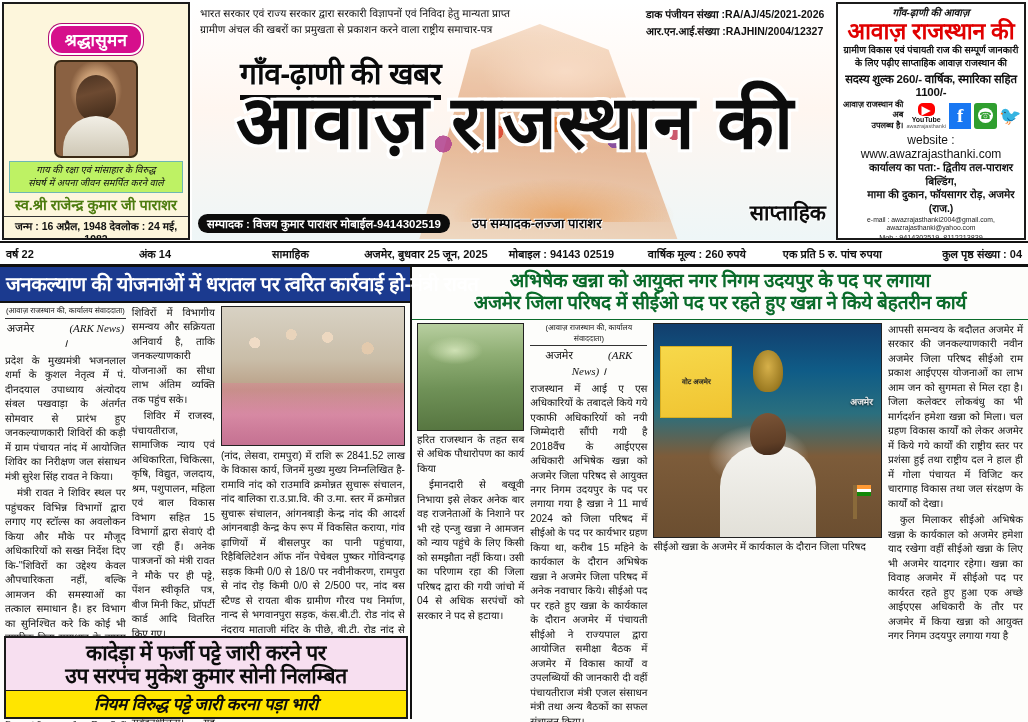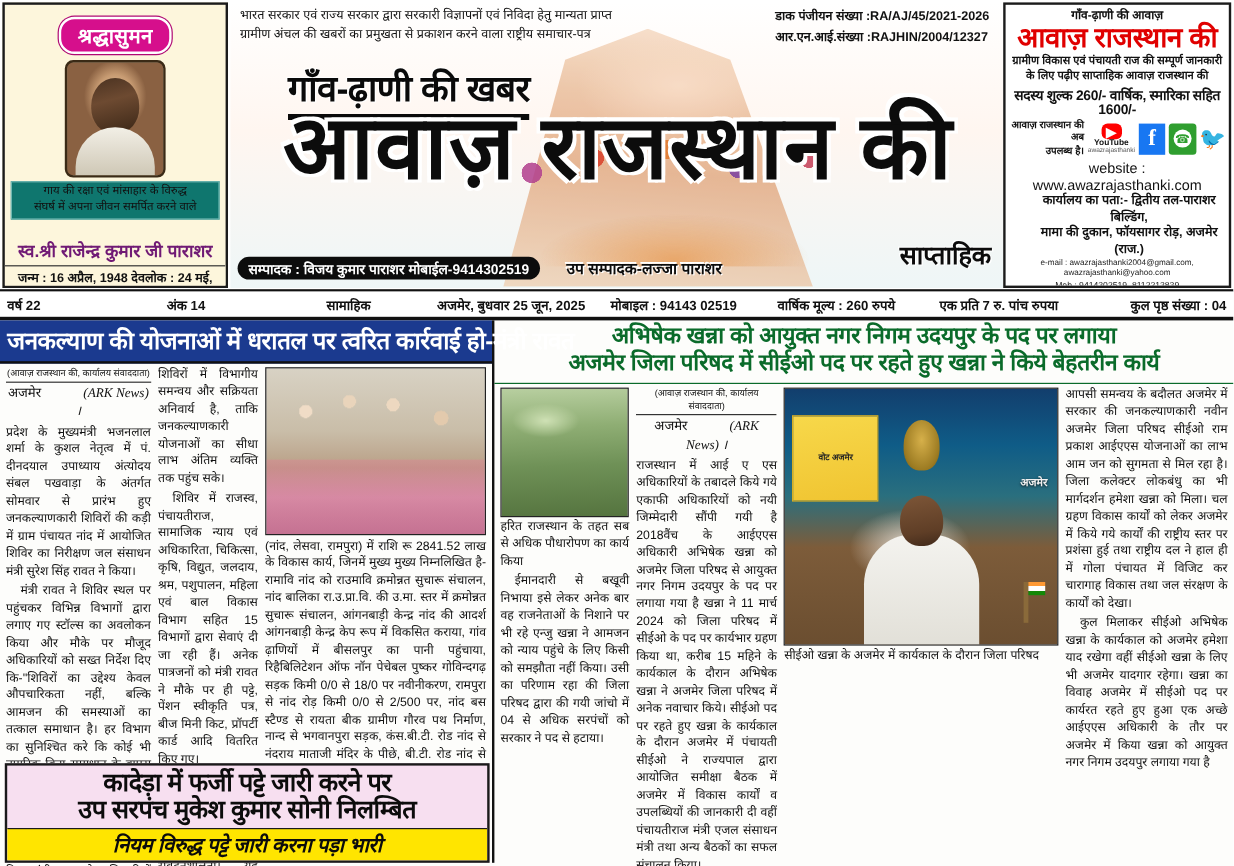--- a/index.html
+++ b/index.html
@@ -27,21 +27,21 @@
 
   
   .memorial {
     position: absolute; left: 2px; top: 2px;
     width: 188px; height: 238px;
     background: #fdf6dc;
     border: 2px solid #1b1b1b;
     text-align: center;
     overflow: hidden;
   }
-  .memorial-title-wrap { padding: 10px 6px 1px; }
+  .memorial-title-wrap { padding: 20px 6px 1px; }
   .memorial-title {
     display: inline-block;
     background: #d60f8c;
     color: #ffffff;
     font-weight: bold;
     font-size: 17px;
     letter-spacing: .3px;
     padding: 2px 14px;
     border-radius: 13px;
     border: 2px solid #ffffff;
@@ -69,40 +69,41 @@
   }
   .memorial-photo::after {
     content: "";
     position: absolute; left: 50%; bottom: 0;
     width: 66px; height: 40px;
     transform: translateX(-50%);
     border-radius: 36px 36px 0 0;
     background: linear-gradient(180deg,#f2efe6 0%,#cfc8b6 100%);
   }
   .memorial-sub {
-    background: #0f766e;
+    background: #bef264;
     border: 1px solid #6fb7b2;
     margin: 2px 5px;
     padding: 2px 3px;
     font-size: 9.5px;
     line-height: 1.35;
     color: #111;
+    font-style: italic;
   }
   .memorial-role {
     color: #106b2f;
     font-weight: bold;
     font-size: 12px;
     margin-top: 5px;
   }
   .memorial-name {
-    color: #701a75;
+    color: #4d7c0f;
     font-weight: bold;
     font-size: 14.5px;
     line-height: 1.15;
-    margin-top: 19px;
+    margin-top: 4px;
   }
   .memorial-dates {
     margin-top: 3px;
     background: #fdf6dc;
     border-top: 1px solid #333;
     font-size: 10.5px;
     font-weight: bold;
     color: #111;
     padding-top: 2px;
   }
@@ -204,21 +205,21 @@
   
   .promo {
     position: absolute; right: 2px; top: 2px;
     width: 190px; height: 238px;
     background: #ffffff;
     border: 2px solid #1b1b1b;
     text-align: center;
     overflow: hidden;
     padding: 1px 2px;
   }
-  .promo-kicker { font-size: 10px; font-weight: bold; color: #111; }
+  .promo-kicker { font-size: 10px; font-weight: bold; color: #111; font-style: italic; }
   .promo-title {
     font-size: 23px; font-weight: bold; color: #e00000;
     line-height: 1.05; letter-spacing: -.3px;
     margin: 0 0 1px;
   }
   .promo-line {
     font-size: 9.3px; line-height: 1.35; color: #111; font-weight: bold;
     padding: 0 2px;
   }
   .promo-fee {
@@ -443,21 +444,21 @@
     <div class="reg-box">
       <div>डाक पंजीयन संख्या :RA/AJ/45/2021-2026</div>
       <div>आर.एन.आई.संख्या :RAJHIN/2004/12327</div>
     </div>
 
     <div class="promo">
       <div class="promo-kicker">गाँव-ढ़ाणी की आवाज़</div>
       <div class="promo-title">आवाज़ राजस्थान की</div>
       <div class="promo-line">ग्रामीण विकास एवं पंचायती राज की सम्पूर्ण जानकारी</div>
       <div class="promo-line">के लिए पढ़ीए साप्ताहिक आवाज़ राजस्थान की</div>
-      <div class="promo-fee">सदस्य शुल्क 260/- वार्षिक, स्मारिका सहित 1600/-</div>
+      <div class="promo-fee">सदस्य शुल्क 260/- वार्षिक, स्मारिका सहित 1100/-</div>
       <div class="promo-social">
         <div class="promo-social-txt">
           <div>आवाज़ राजस्थान की अब</div>
           <div>उपलब्ध है।</div>
         </div>
         <div class="yt-wrap">
           <span class="ic-yt">▶</span>
           <span class="yt-label">YouTube</span>
           <span class="icon-cap">awazrajasthanki</span>
         </div>
@@ -476,21 +477,21 @@
     </div>
   </div>
 
   <div class="infobar">
     <span class="cell">वर्ष 22</span>
     <span class="cell">अंक 14</span>
     <span class="cell">सामाहिक</span>
     <span class="cell">अजमेर, बुधवार 25 जून, 2025</span>
     <span class="cell">मोबाइल : 94143 02519</span>
     <span class="cell">वार्षिक मूल्य : 260 रुपये</span>
-    <span class="cell">एक प्रति 7 रु. पांच रुपया</span>
+    <span class="cell">एक प्रति 5 रु. पांच रुपया</span>
     <span class="cell">कुल पृष्ठ संख्या : 04</span>
   </div>
 
   <div class="content">
 
     <div class="left-story">
       <div class="banner-blue">जनकल्याण की योजनाओं में धरातल पर त्वरित कार्रवाई हो-मंत्री रावत</div>
 
       <div class="cols">
         <div class="col" style="width:122px">

